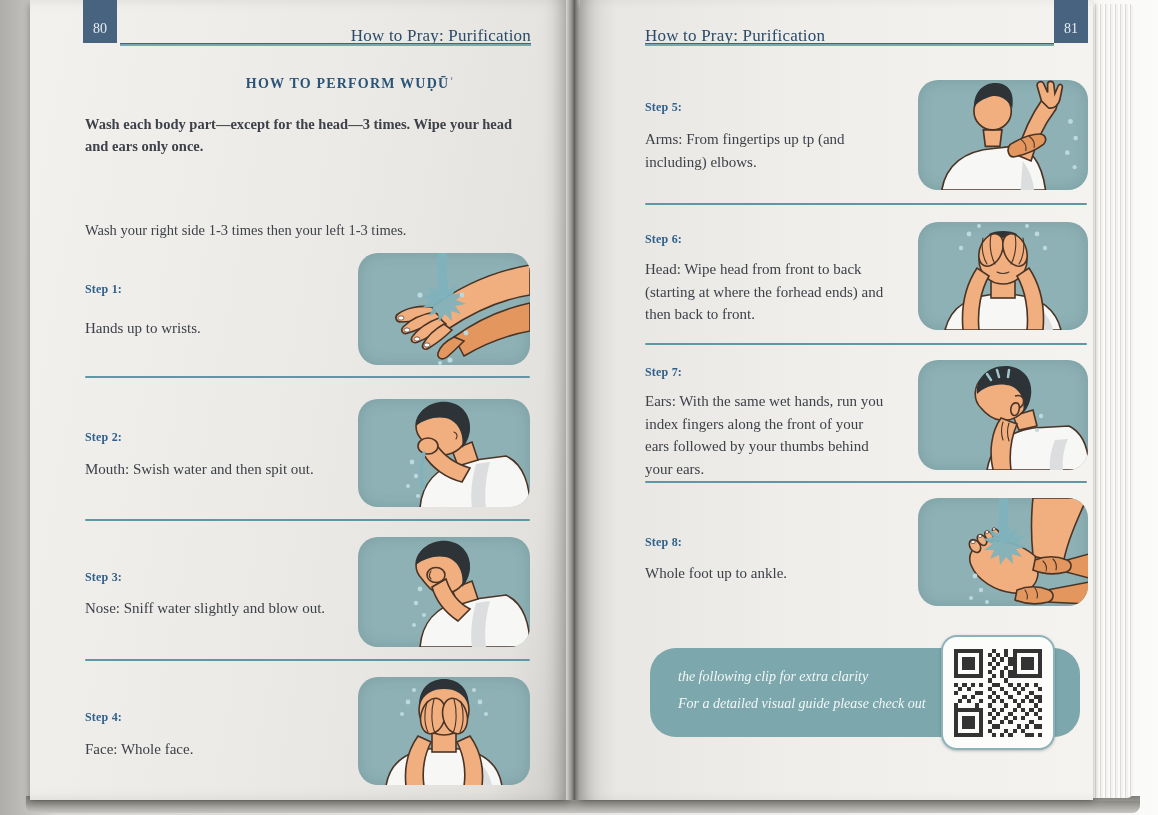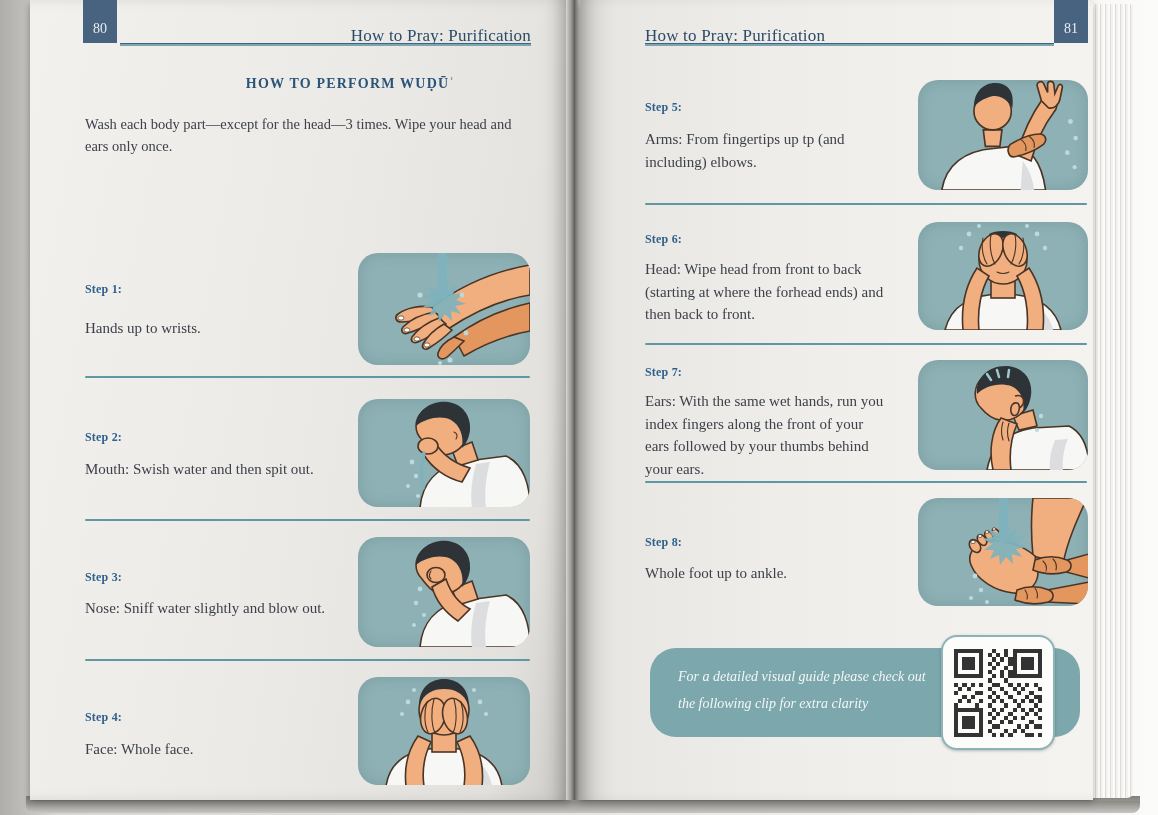--- a/index.html
+++ b/index.html
@@ -88,21 +88,22 @@
 
   <div class="page page-left">
     <div class="pagenum" style="left:53px;">
       <span>80</span>
     </div>
     <div class="running-header" style="right:37px;">How to Pray: Purification</div>
     <div class="header-rule" style="left:90px; right:37px;"></div>
 
     <h1 class="title">HOW TO PERFORM WUḌŪʾ</h1>
 
-    <p class="intro" style="top:114px;">Wash each body part—except for the head—3 times. Wipe your head and ears only once.</p>
+    <p class="intro" style="top:114px;font-weight:bold;">Wash each body part—except for the head—3 times. Wipe your head and ears only once.</p>
+    <p class="intro" style="top:220px;">Wash your right side 1-3 times then your left 1-3 times.</p>
 
     <div class="step-label" style="top:282px;">Step 1:</div>
     <div class="step-text" style="top:317px;">Hands up to wrists.</div>
     <div class="illo" style="top:253px; height:112px;" role="img" aria-label="hands being washed under running water">
       <svg viewBox="0 0 172 112" preserveAspectRatio="xMidYMid slice">
         <path class="sk" d="M172 12 C136 18 104 32 74 54 L90 76 C120 56 146 46 172 42 Z"></path>
         <path class="sk" d="M74 54 C62 52 48 55 40 61 C36 64 38 69 43 69 C54 69 66 66 78 61 Z"></path>
         <path class="sk" d="M77 59 C64 61 52 67 45 74 C42 78 45 82 50 80 C61 77 72 71 83 65 Z"></path>
         <path class="sk" d="M81 65 C70 69 60 76 54 84 C52 88 55 91 60 89 C70 85 80 78 88 71 Z"></path>
         <path class="sk" d="M86 71 C77 76 69 84 65 91 C63 95 67 98 71 95 C79 90 88 83 94 77 Z"></path>
@@ -286,22 +287,22 @@
         <rect class="wt" x="82" y="0" width="9" height="44"></rect>
         <path class="wt" d="M86 34 l6 -8 l0 9 l9 -5 l-4 9 l11 -1 l-8 7 l10 4 l-11 2 l6 8 l-10 -3 l1 10 l-7 -7 l-6 8 l-1 -10 l-9 4 l4 -9 l-10 0 l8 -6 l-9 -5 l10 -2 l-5 -8 l9 4 z" opacity=".95"></path>
         <circle class="dp" cx="58" cy="78" r="2.4"></circle>
           <circle class="dp" cx="64" cy="92" r="2.2"></circle>
         <circle class="dp" cx="54" cy="100" r="2"></circle>
           <circle class="dp" cx="70" cy="104" r="2"></circle>
       </svg>
     </div>
 
     <div class="qr-panel">
+      <p class="qr-line">the following clip for extra clarity</p>
       <p class="qr-line">For a detailed visual guide please check out</p>
-      <p class="qr-line">the following clip for extra clarity</p>
     </div>
     <div class="qr-tile">
       <svg viewBox="0 0 21 21" shape-rendering="crispEdges" fill="#333">
         <rect x="0" y="0" width="7" height="7"></rect>
           <rect x="1" y="1" width="5" height="5" fill="#fcfcfb"></rect>
           <rect x="2" y="2" width="3" height="3"></rect>
         <rect x="14" y="0" width="7" height="7"></rect>
           <rect x="15" y="1" width="5" height="5" fill="#fcfcfb"></rect>
           <rect x="16" y="2" width="3" height="3"></rect>
         <rect x="0" y="14" width="7" height="7"></rect>

